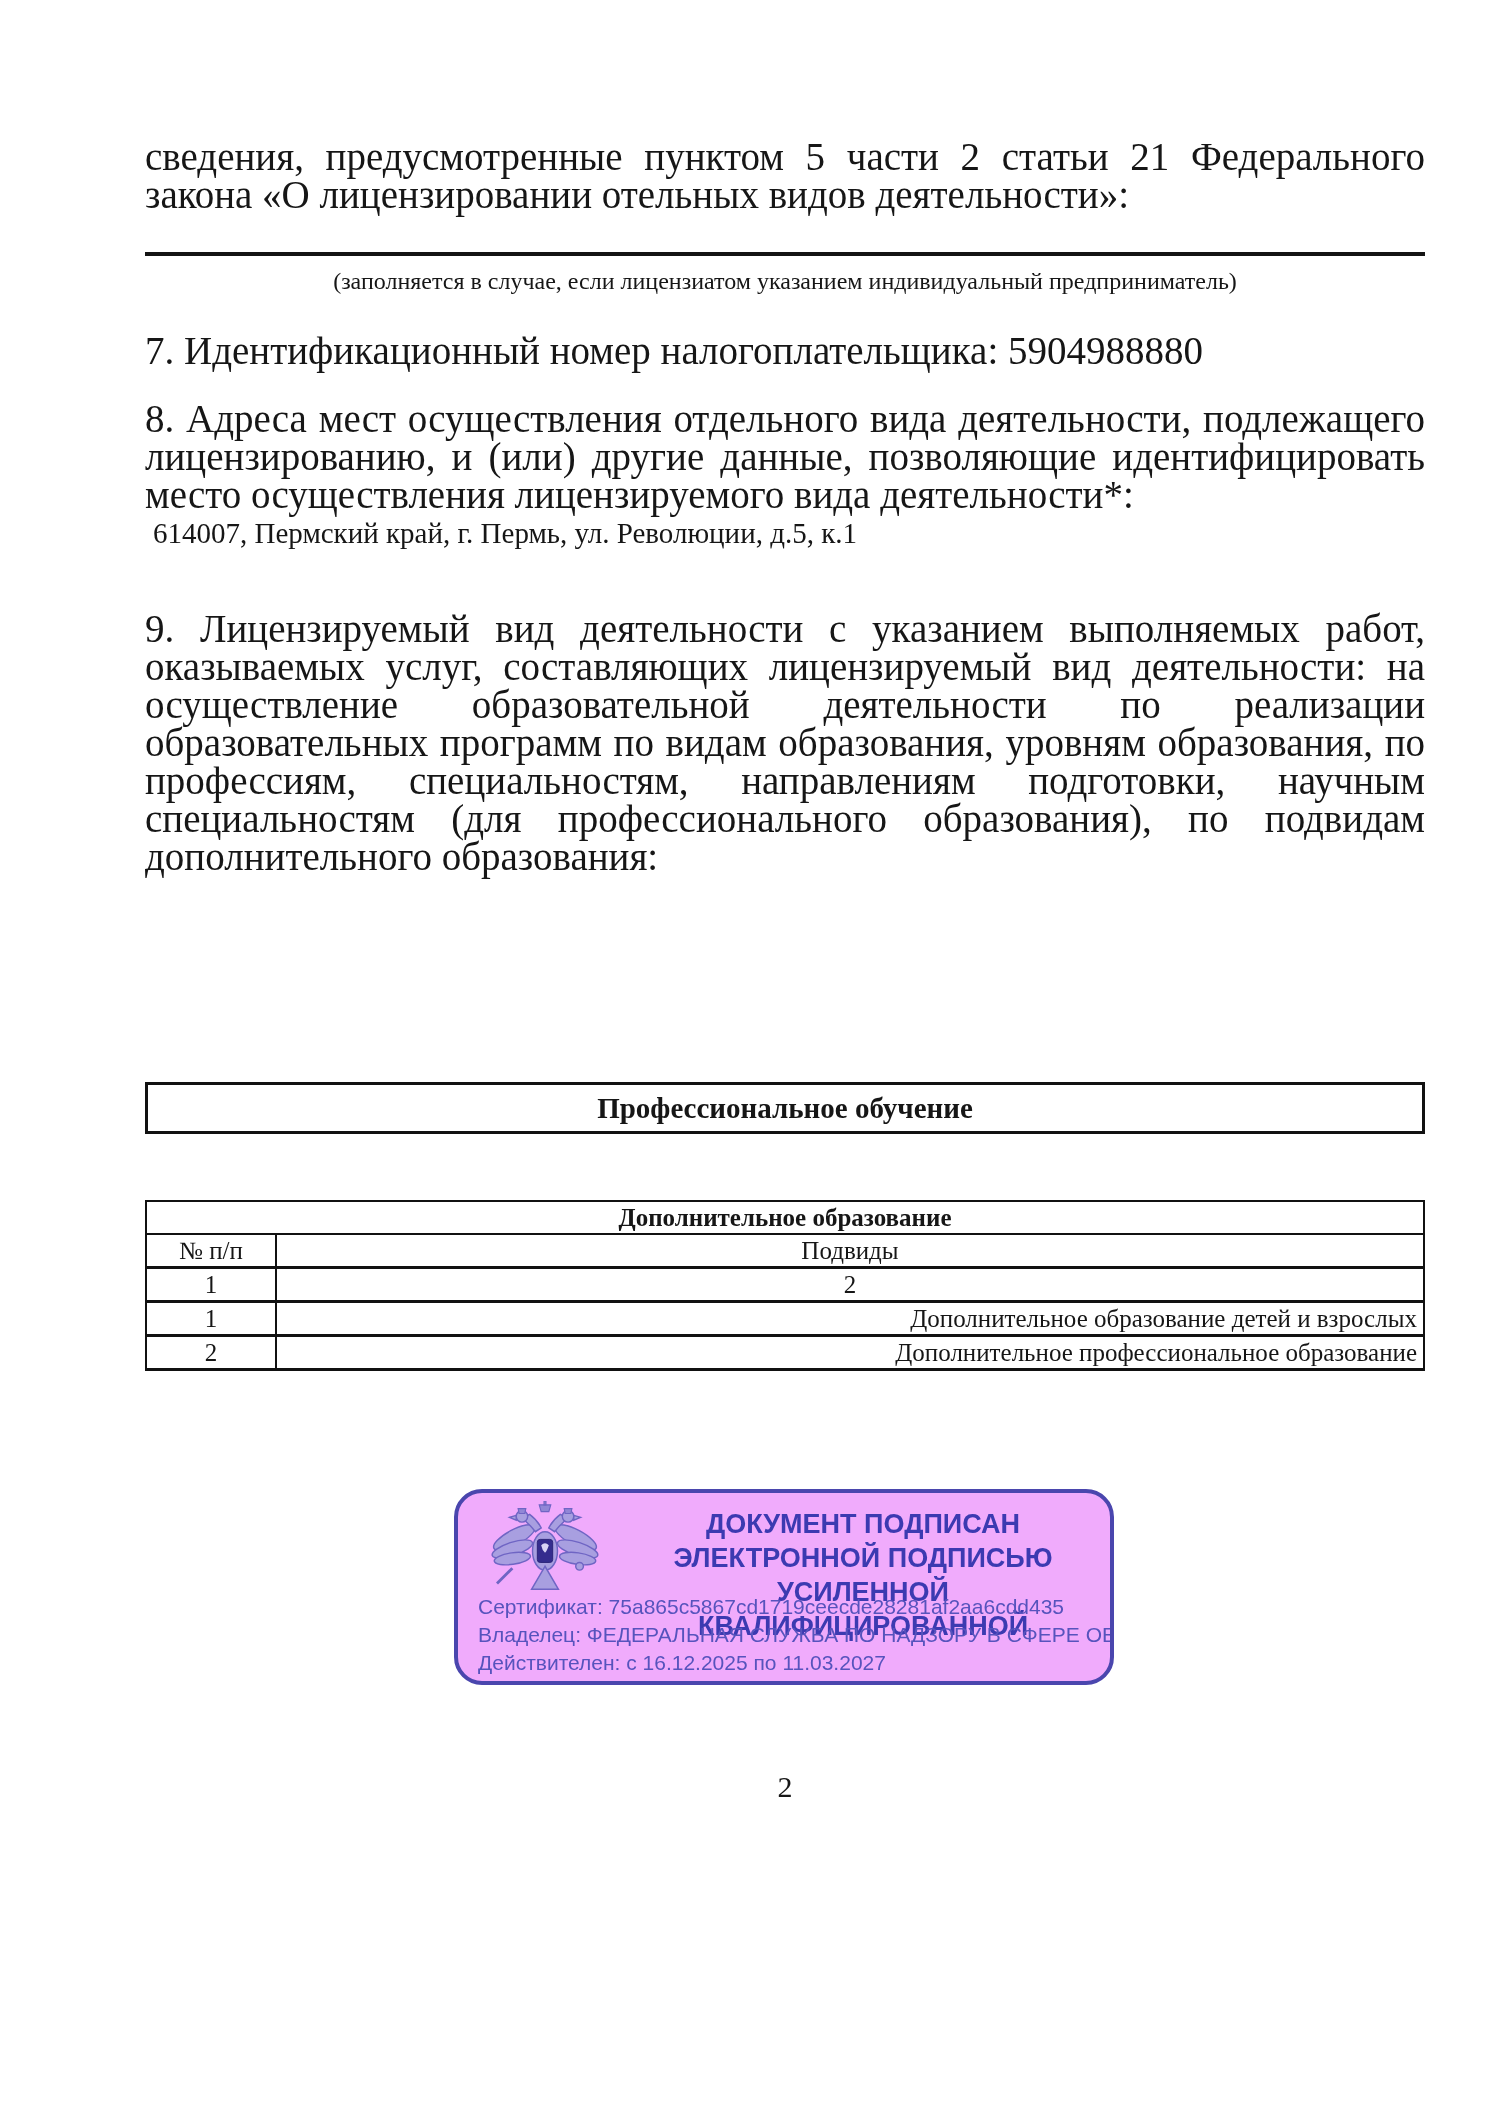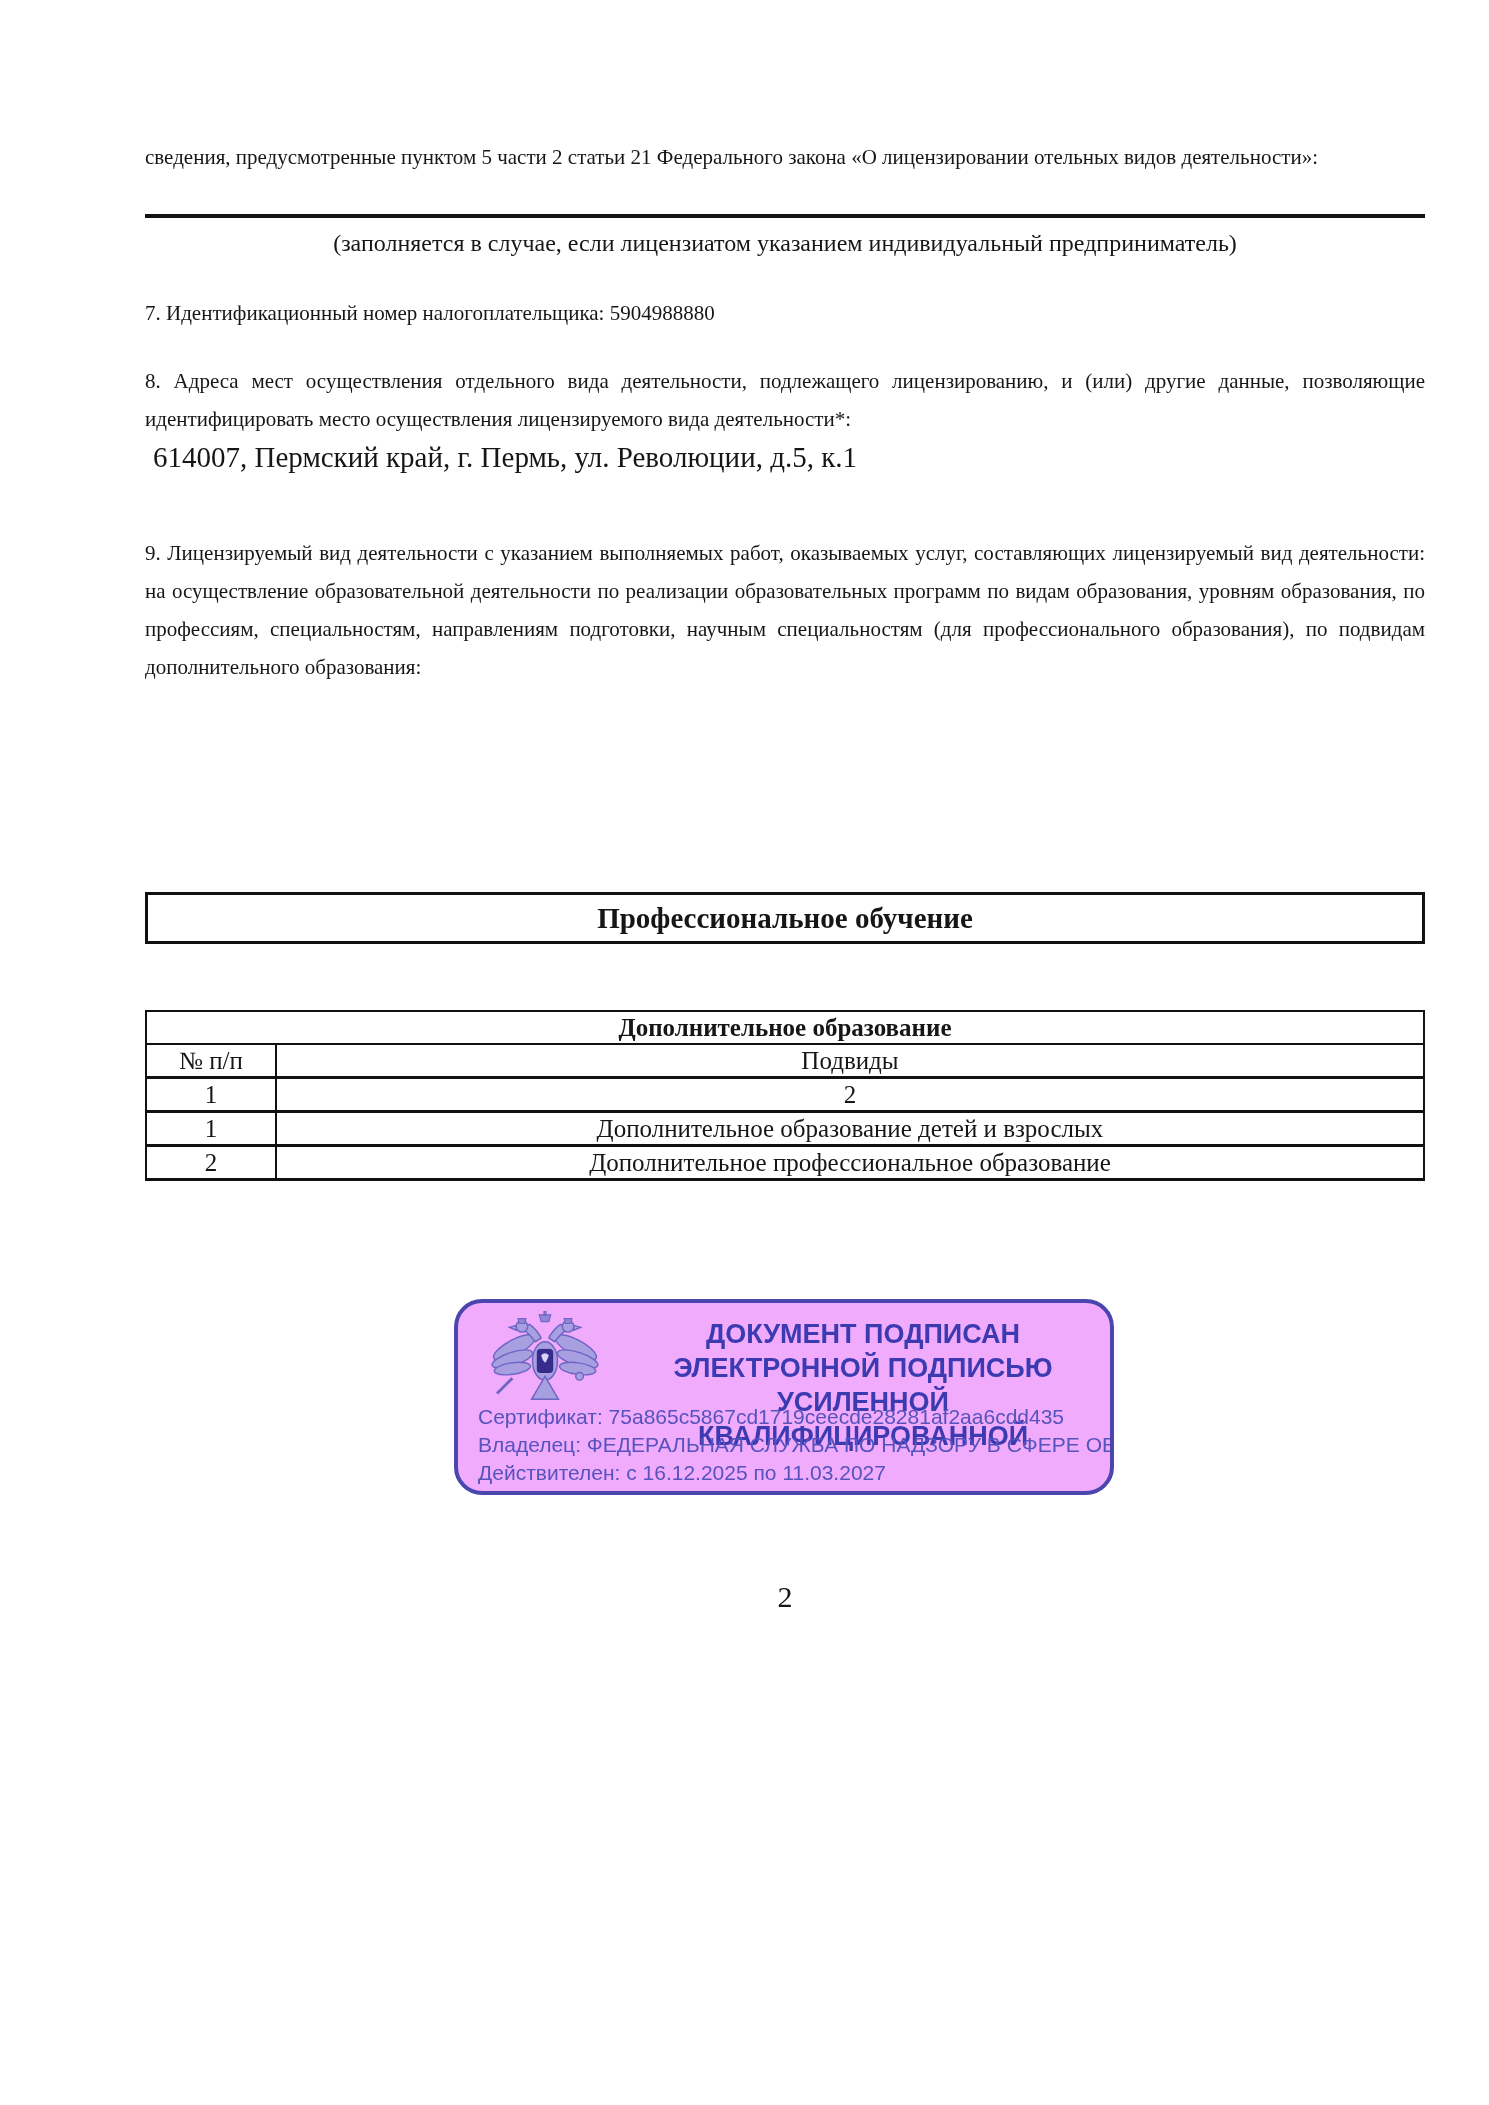--- a/index.html
+++ b/index.html
@@ -3,21 +3,21 @@
 <meta charset="utf-8">
 <style>
   html,body{margin:0;padding:0;background:#ffffff;}
   body{
     width:1489px;height:2105px;position:relative;
     font-family:"Liberation Serif","DejaVu Serif",serif;
     color:#161616;
   }
   .content{padding:0 64px 0 145px;}
   .body-par{
-    font-size:21px;line-height:38px;
+    font-size:39px;line-height:38px;
     text-align:justify;margin:0;
   }
   .sep-rule{height:4px;background:#141414;margin-top:38px;}
   .rule-caption{
     margin-top:10px;font-size:24px;line-height:30px;text-align:center;
   }
   .item7{margin-top:36px;}
   .item8{margin-top:30px;}
   .addr-line{font-size:29px;line-height:38px;padding-left:8px;}
   .item9{margin-top:58px;}
@@ -31,21 +31,21 @@
     table-layout:fixed;
   }
   table.t2 td{
     border:2px solid #111;font-size:25px;line-height:29px;
     padding:1px 6px;vertical-align:middle;overflow:hidden;
   }
   table.t2 tr{height:22px;}
   tr.t2-titlerow{height:44px;}
   td.t2-title{font-weight:bold;font-size:29px;text-align:center;border-bottom-width:3px;}
   td.c-center{text-align:center;}
-  td.c-left{text-align:center;}
+  td.c-left{text-align:right;}
   col.col-num{width:130px;}
   tr.hdr td{border-bottom-width:3px;}
   tr.numrow td{border-bottom-width:3px;}
   tr.datarow td{border-bottom-width:3px;}
   .item10{margin-top:146px;}
   .stamp{
     position:relative;margin-top:118px;margin-left:309px;
     width:652px;height:188px;border:4px solid #4a46ae;border-radius:28px;
     overflow:hidden;background:#f0abfc;
     font-family:"Liberation Sans","DejaVu Sans",sans-serif;

